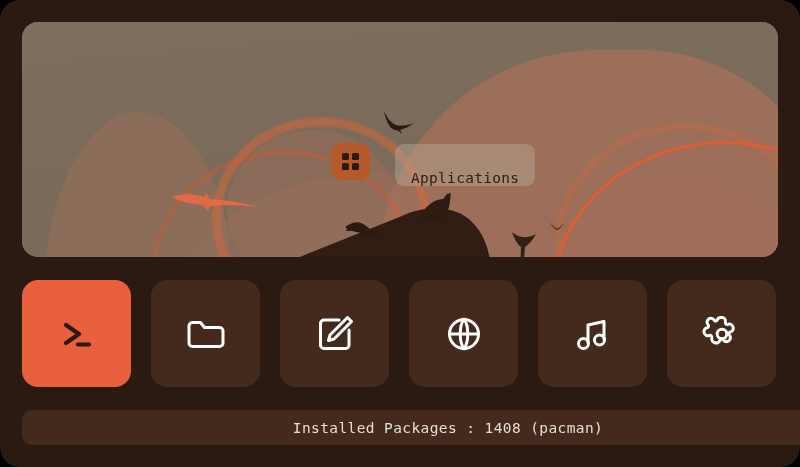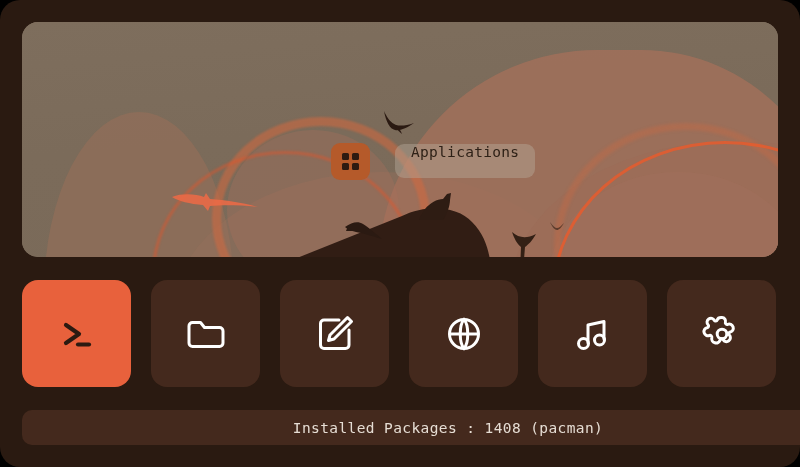--- a/index.html
+++ b/index.html
@@ -157,24 +157,24 @@
   }
   #apps-grid i {
     display: block;
     background: #2c1a11;
     border-radius: 1.5px;
   }
   #apps-tooltip {
     position: absolute;
     left: 373px;
     top: 122px;
-    height: 34px;
+    height: 42px;
     padding: 0 16px;
     display: flex;
-    align-items: flex-start;
+    align-items: flex-end;
     background: rgba(182, 168, 152, 0.45);
     border-radius: 9px;
     color: #2e2117;
     font-size: 14.5px;
     letter-spacing: 0.3px;
     white-space: nowrap;
   }
 
   
   #dock {

